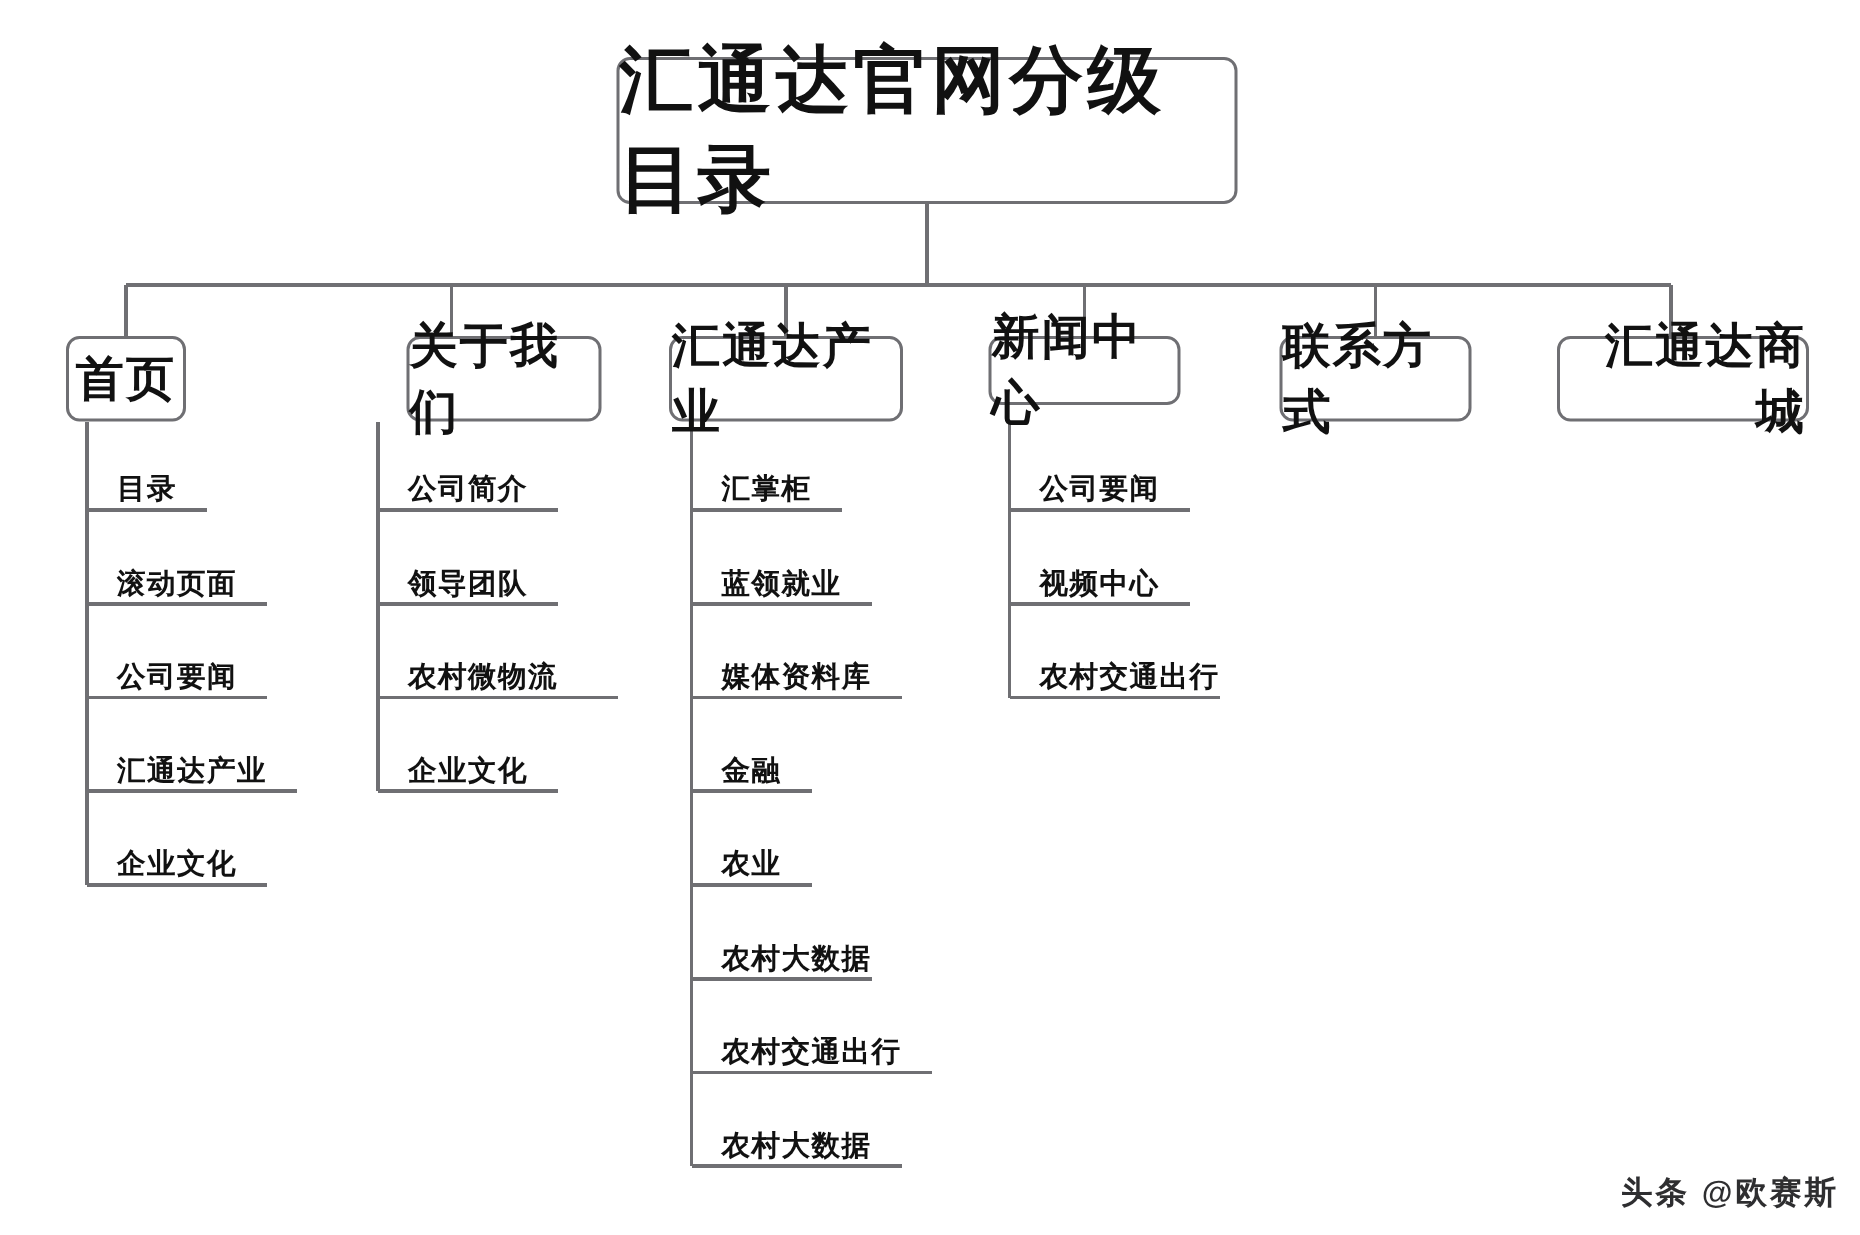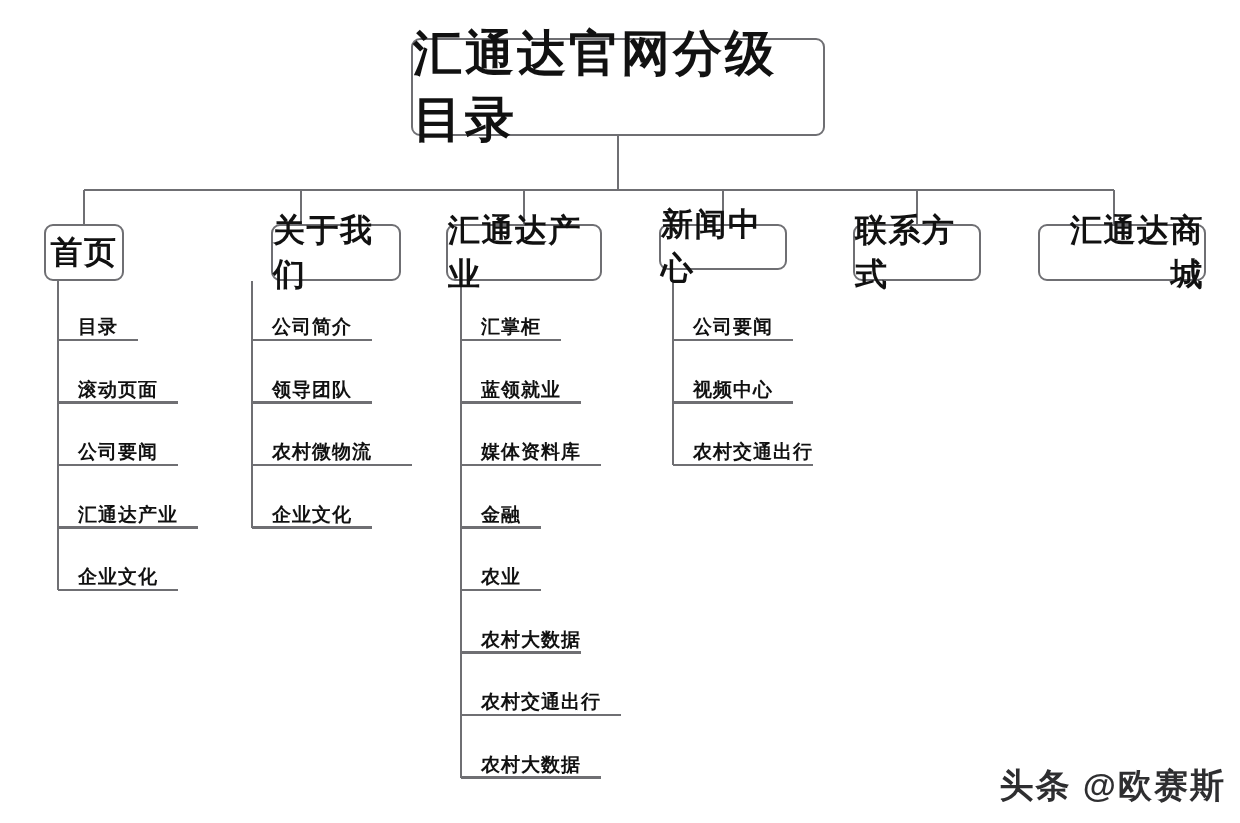--- a/index.html
+++ b/index.html
@@ -54,21 +54,21 @@
     font-weight: 600;
     letter-spacing: 1px;
     color: #111111;
     white-space: nowrap;
     line-height: 1;
   }
   .watermark {
     position: absolute;
     right: 14px;
     bottom: 14px;
-    font-size: 34px;
+    font-size: 21px;
     font-weight: 700;
     color: #1d1d1f;
     letter-spacing: 2px;
     opacity: 0.92;
     white-space: nowrap;
   }
   .watermark .at {
     font-weight: 700;
   }
 </style>

